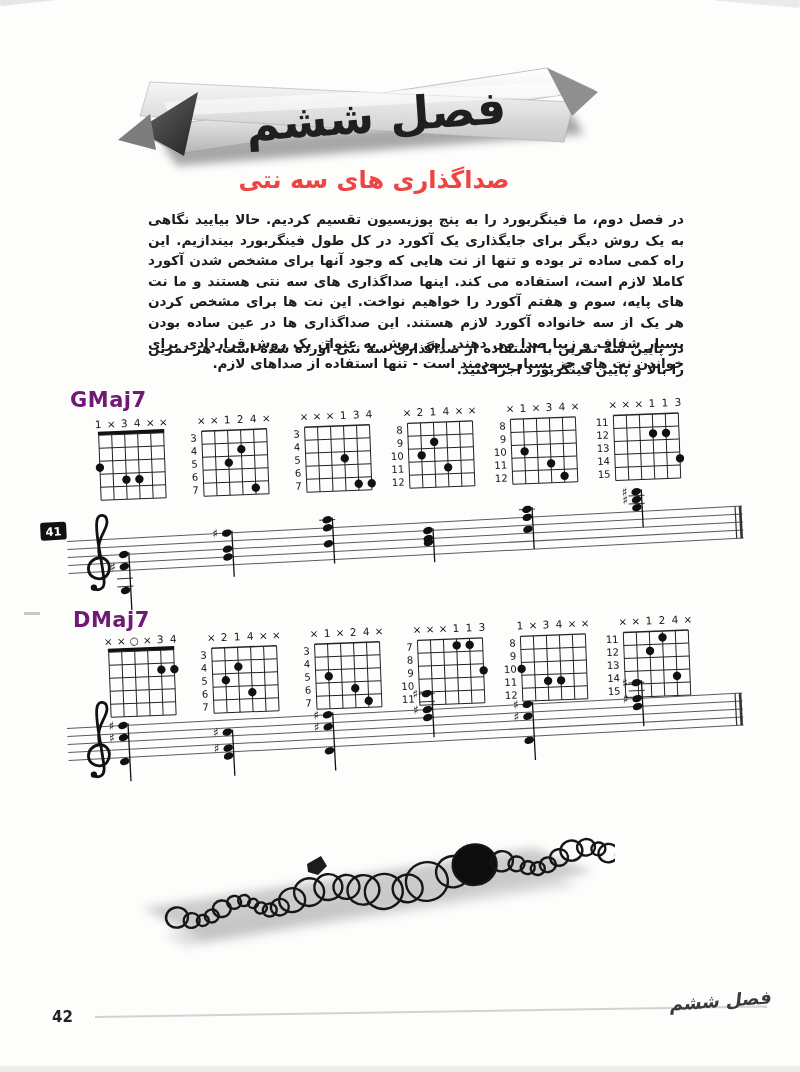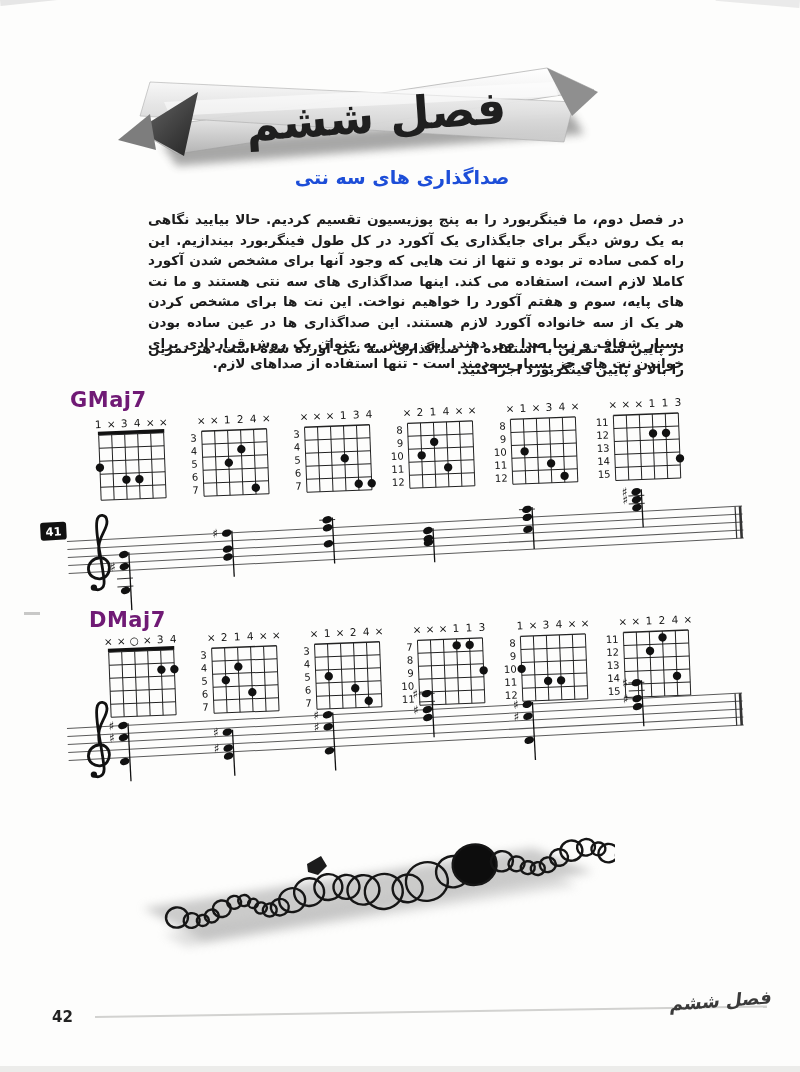--- a/index.html
+++ b/index.html
@@ -3,30 +3,30 @@
 <meta charset="utf-8">
 <style>
   html,body{margin:0;padding:0;}
   body{background:#e9e9e7;font-family:"DejaVu Sans",sans-serif;}
   #page{position:relative;width:800px;height:1072px;margin:0 auto;background:#fdfdfc;overflow:hidden;color:#1a1a1a;}
 
   
   #banner{position:absolute;left:92px;top:52px;width:528px;height:124px;}
 
   
-  #main-heading{position:absolute;left:132px;top:166px;width:540px;text-align:center;
-    font-size:19px;font-weight:bold;direction:rtl;color:#1d4ed8;}
+  #main-heading{position:absolute;left:104px;top:166px;width:540px;text-align:center;
+    font-size:24px;font-weight:bold;direction:rtl;color:#ef4444;}
   .para{position:absolute;left:148px;width:536px;direction:rtl;text-align:justify;
     font-size:13.6px;font-weight:bold;line-height:20.6px;color:#1c1c1c;}
   #para-1{top:209px;}
   #para-2{top:338px;}
 
   .chord-title{position:absolute;font-size:21px;font-weight:bold;color:#701a75;letter-spacing:.5px;}
   #chord-title-0{left:70px;top:388px;}
-  #chord-title-1{left:73px;top:608px;margin-left:16px;}
+  #chord-title-1{left:73px;top:608px;}
 
   .diagram-row{position:absolute;left:78px;width:640px;height:118px;display:flex;
     transform:rotate(-2.2deg);transform-origin:0 0;}
   #diagrams-0{top:418px;}
   #diagrams-1{top:635px;left:88px;}
   .diagram-row svg{margin-right:3px;flex:0 0 auto;}
 
   .staff-wrap{position:absolute;left:38px;width:715px;height:112px;
     transform:rotate(-3deg);transform-origin:0 55px;}
   #staff-0{top:507px;}

